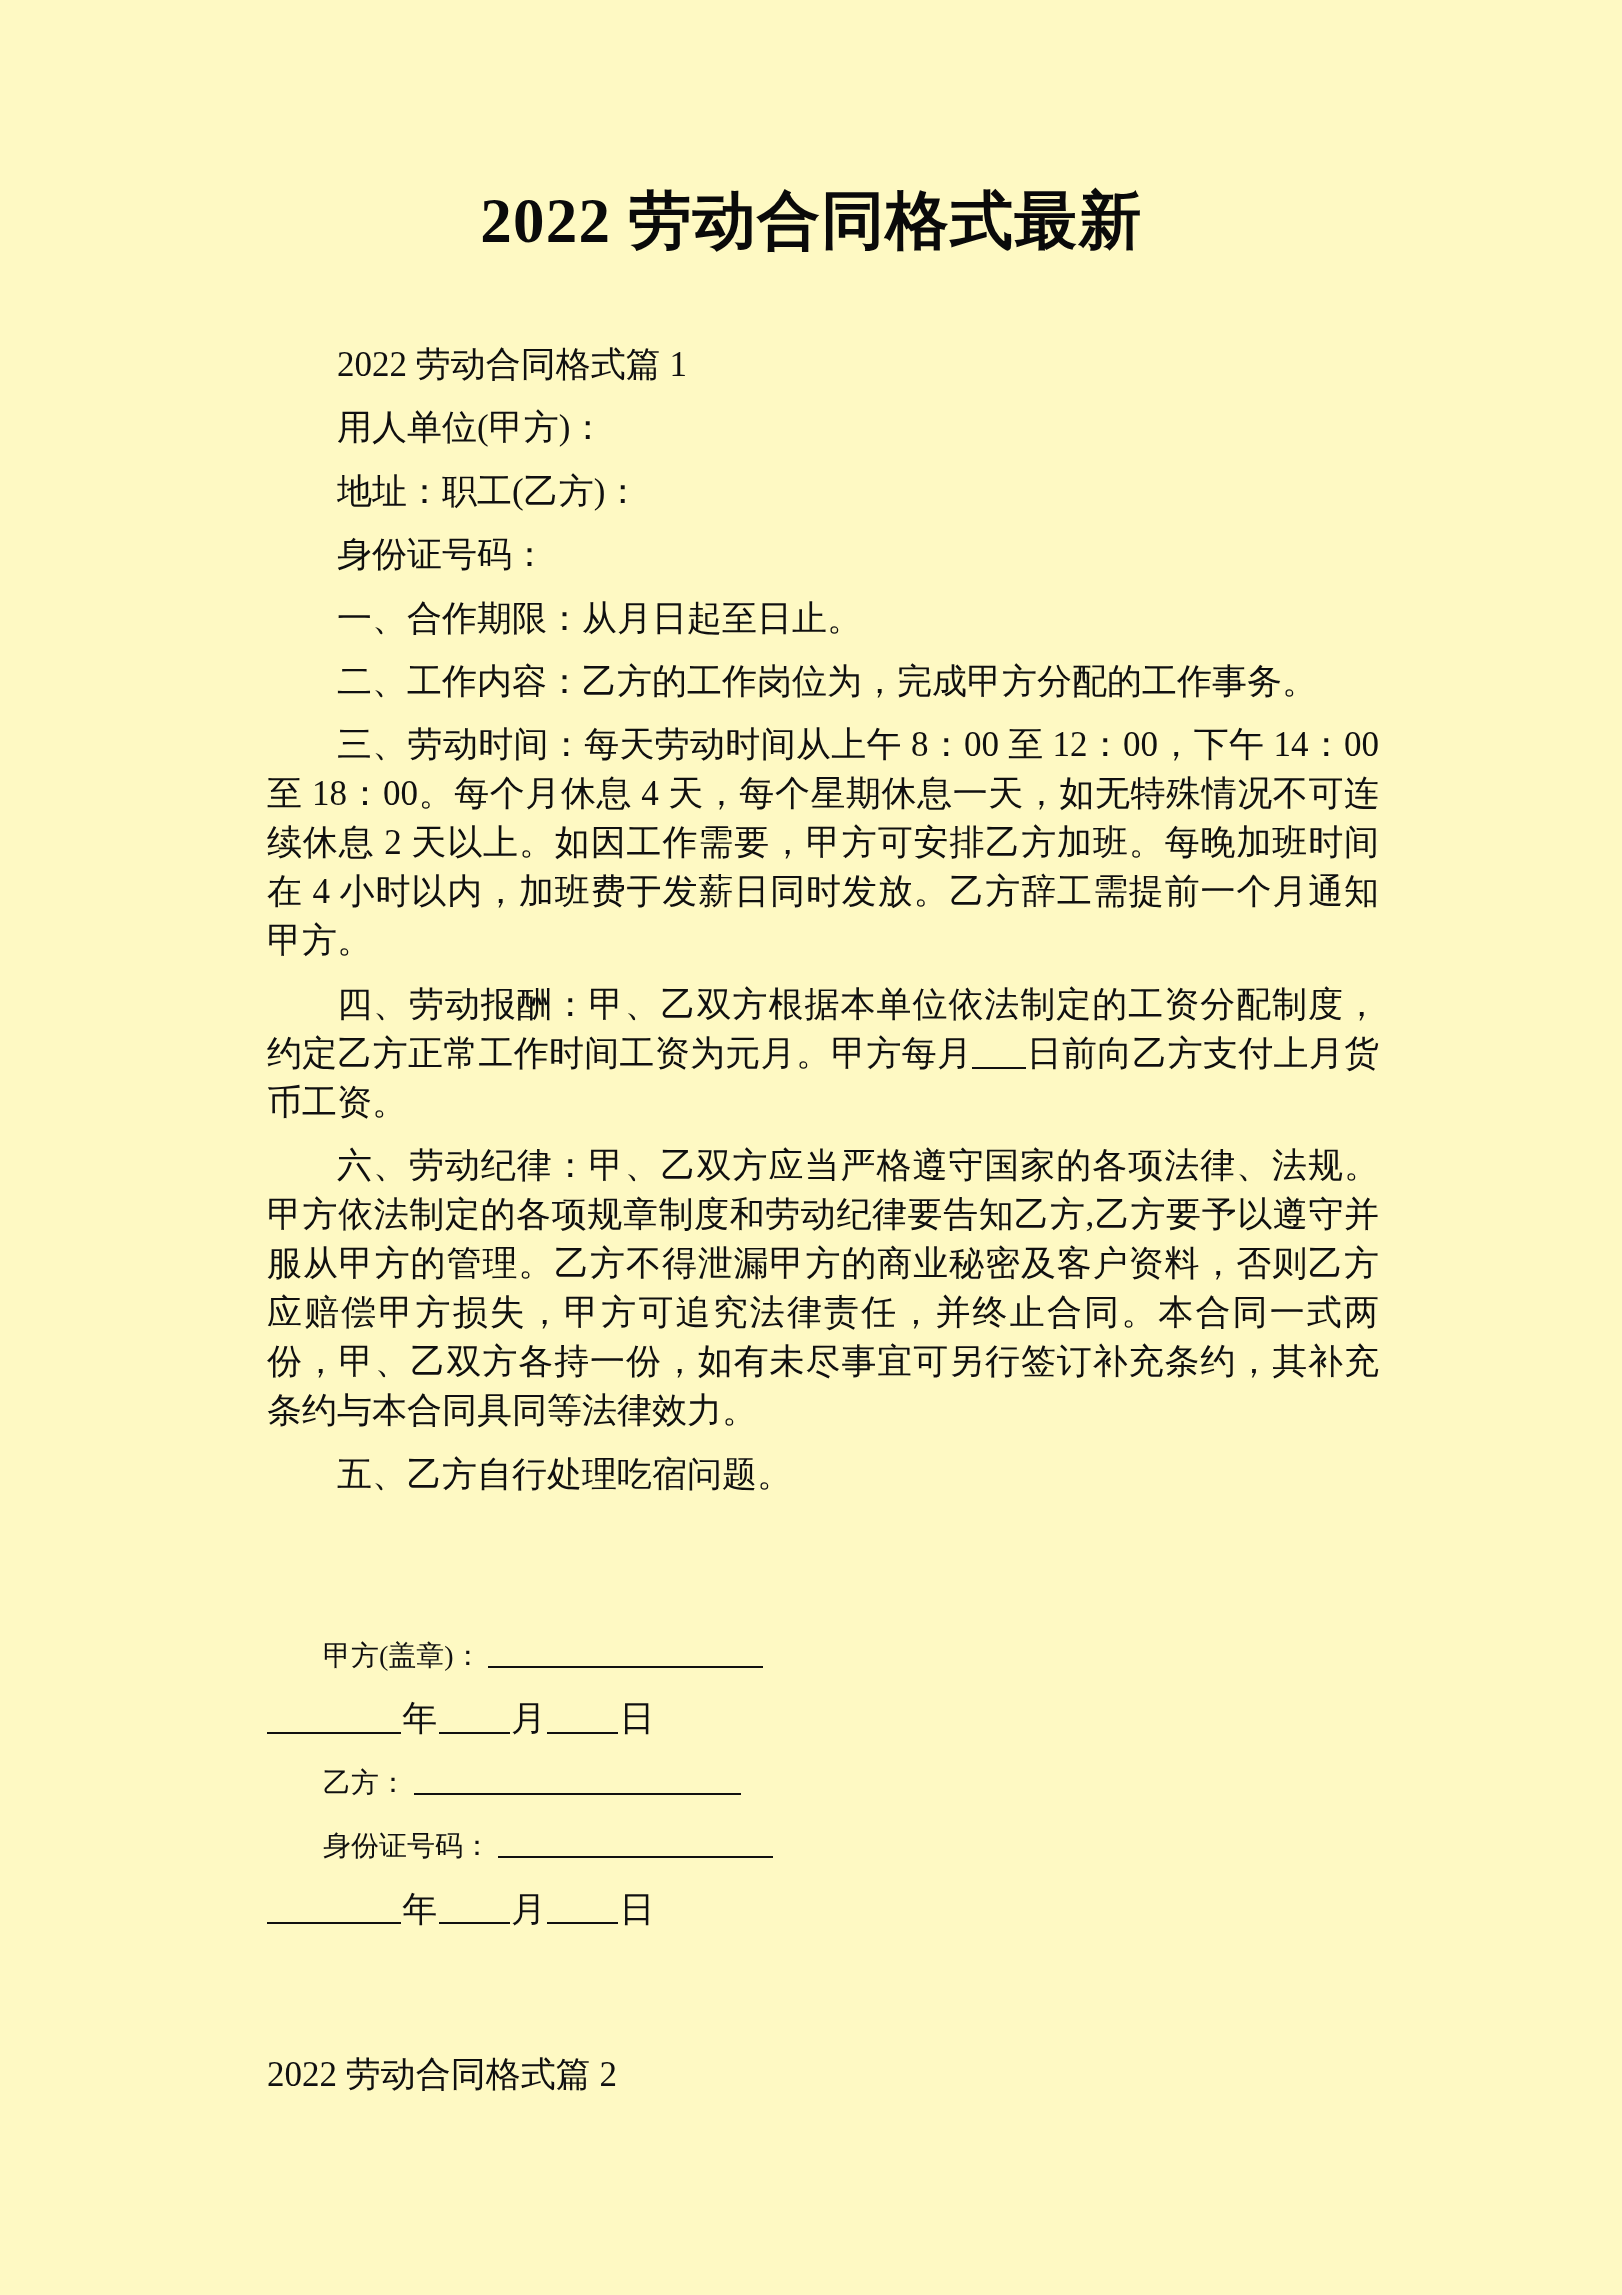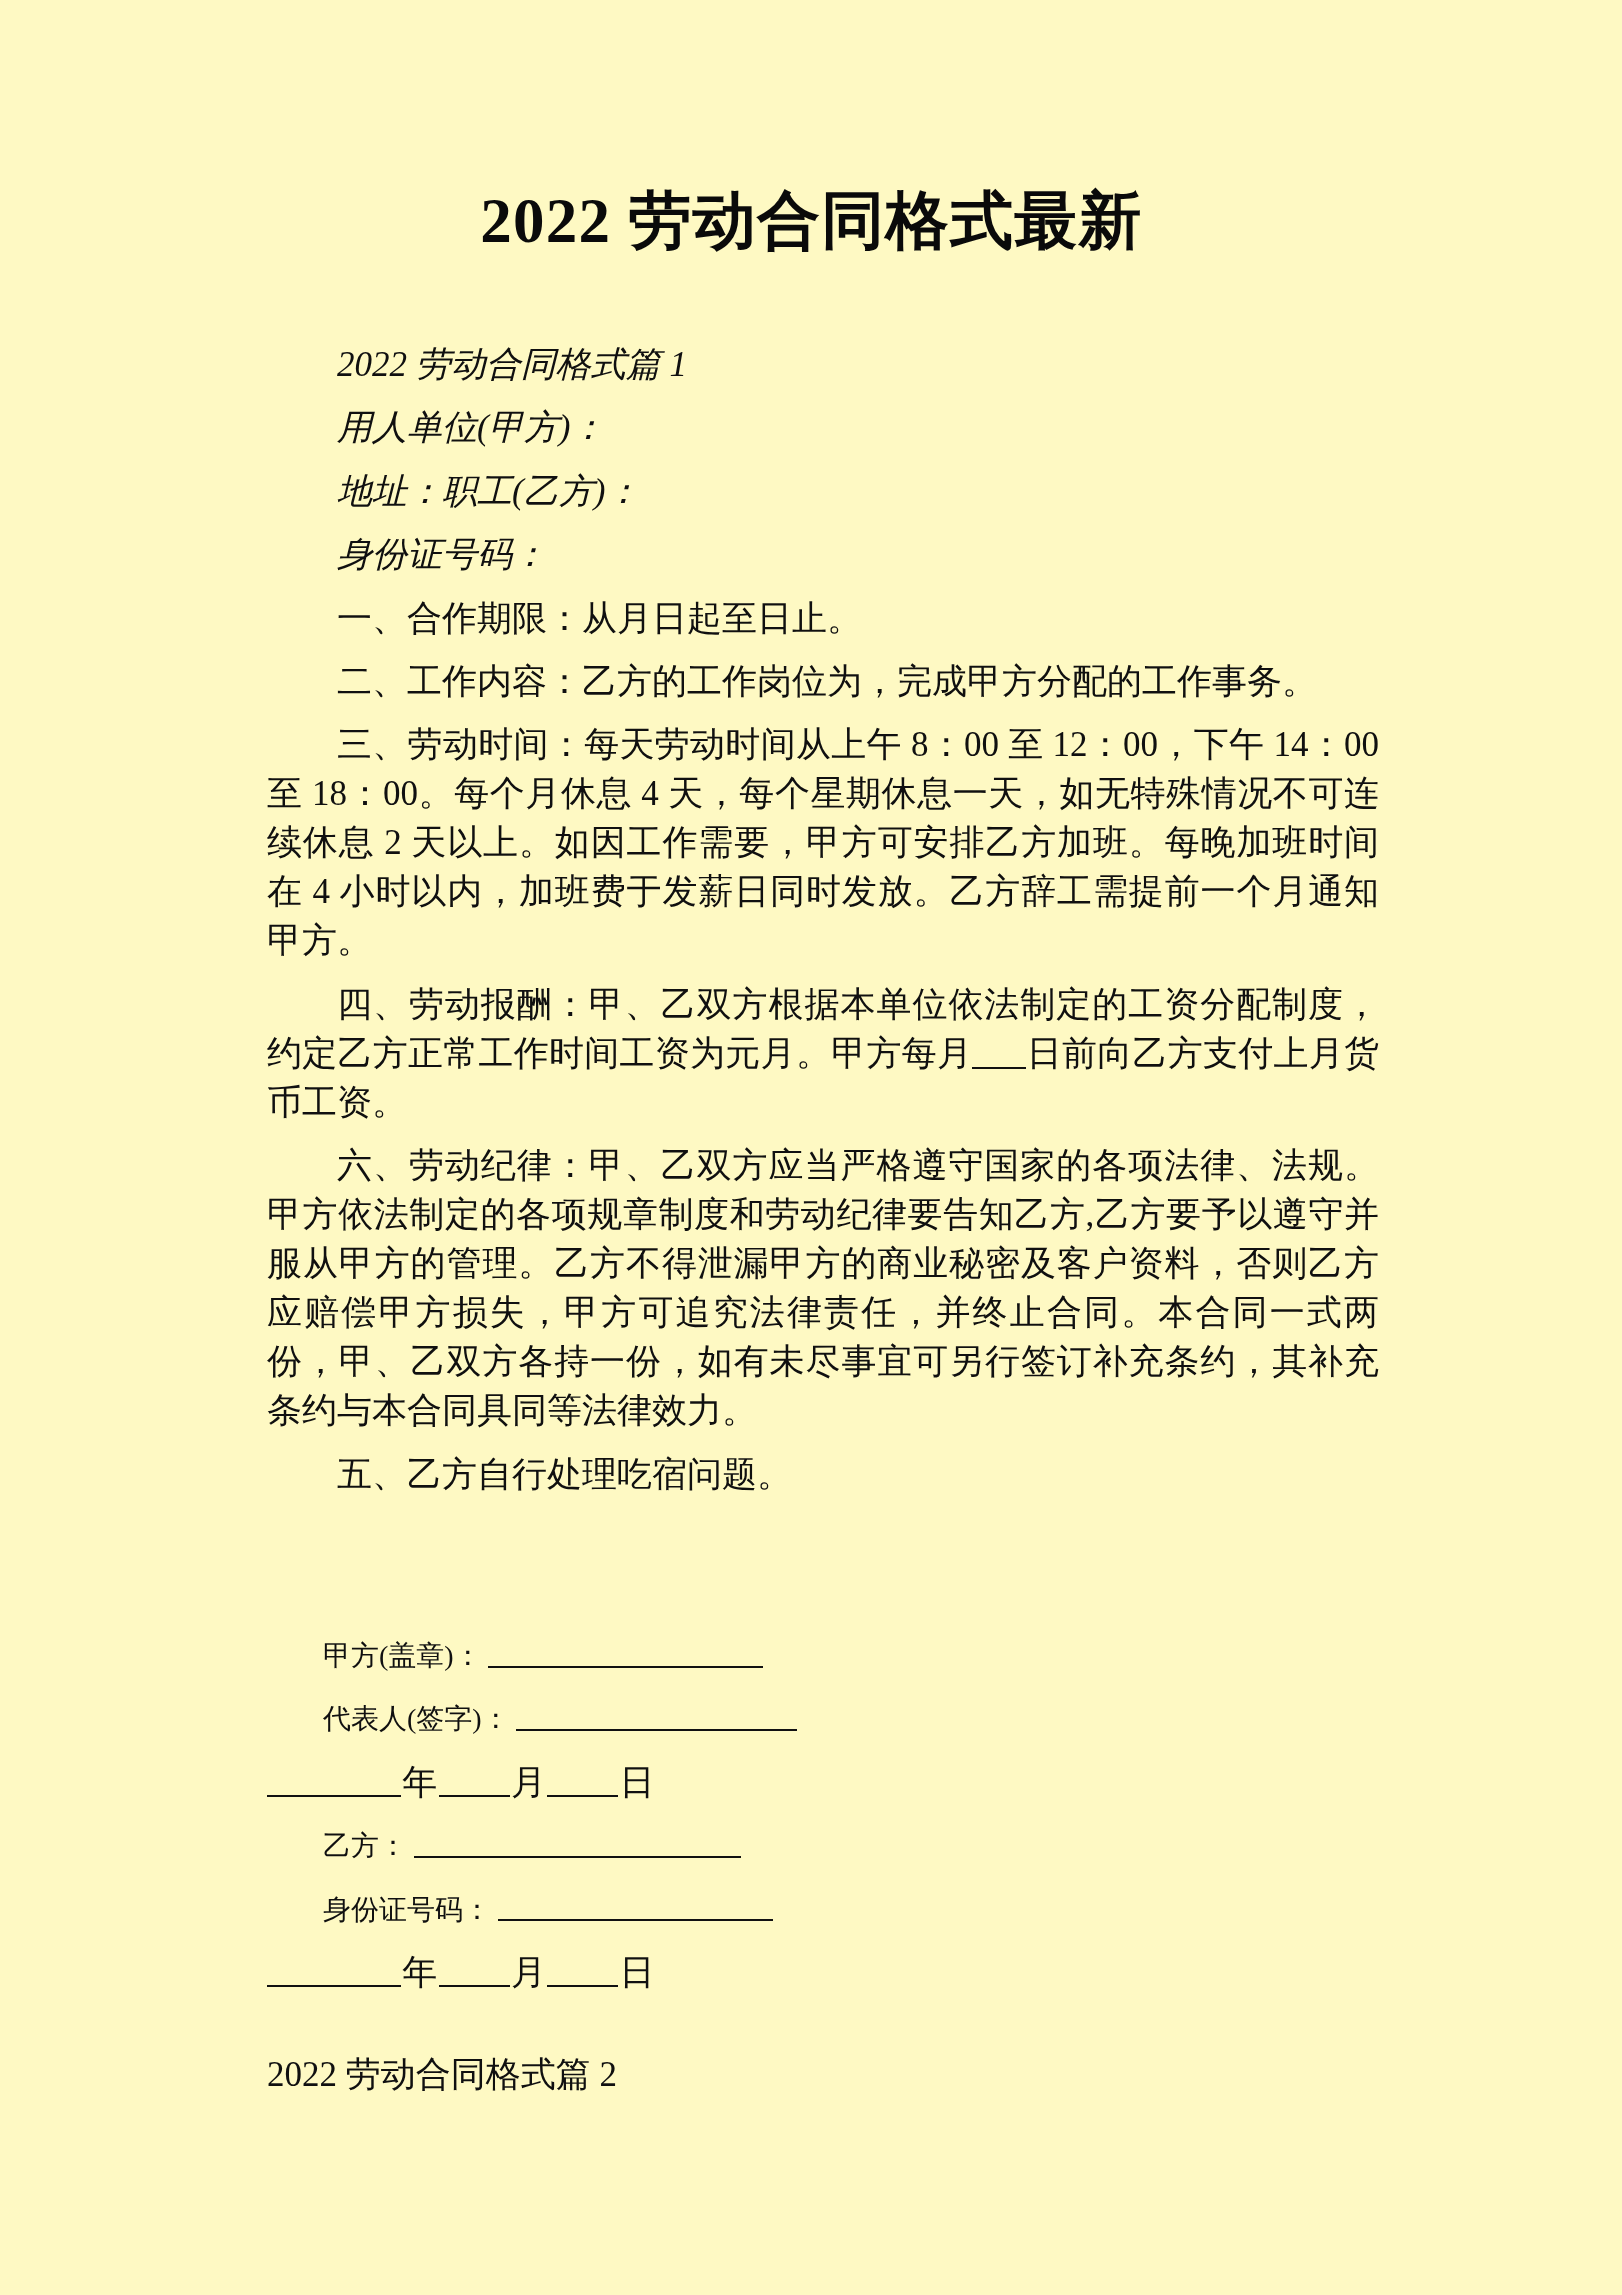--- a/index.html
+++ b/index.html
@@ -46,21 +46,20 @@
     text-align: justify;
     text-justify: inter-ideograph;
     margin: 0 0 0 0;
     color: #101010;
     word-break: break-all;
   }
   
   .para.short {
     text-indent: 2em;
     margin-bottom: 14.4px;
-    font-style: italic;
   }
   .para.flow {
     text-indent: 2em;
     margin-bottom: 14.4px;
   }
 
   
   .inline-blank {
     display: inline-block;
     width: 1.9em;
@@ -157,21 +156,20 @@
     <p class="para flow">六、劳动纪律：甲、乙双方应当严格遵守国家的各项法律、法规。甲方依法制定的各项规章制度和劳动纪律要告知乙方,乙方要予以遵守并服从甲方的管理。乙方不得泄漏甲方的商业秘密及客户资料，否则乙方应赔偿甲方损失，甲方可追究法律责任，并终止合同。本合同一式两份，甲、乙双方各持一份，如有未尽事宜可另行签订补充条约，其补充条约与本合同具同等法律效力。</p>
 
     <p class="para flow">五、乙方自行处理吃宿问题。</p>
 
   </div>
 
   <div class="sig-block">
 
     <div class="sig-line"><span class="sig-label">甲方(盖章)：</span><span class="rule w-long"></span></div>
 
-    <div class="sig-line"><span class="sig-label">代表人(签字)：</span><span class="rule w-long2"></span></div>
 
     <div class="date-line"><span class="blank-date w1"></span><span class="date-ch">年</span><span class="blank-date w2"></span><span class="date-ch">月</span><span class="blank-date w3"></span><span class="date-ch">日</span></div>
 
     <div class="sig-line"><span class="sig-label">乙方：</span><span class="rule w-xlong"></span></div>
 
     <div class="sig-line"><span class="sig-label">身份证号码：</span><span class="rule w-long"></span></div>
 
     <div class="date-line"><span class="blank-date w1"></span><span class="date-ch">年</span><span class="blank-date w2"></span><span class="date-ch">月</span><span class="blank-date w3"></span><span class="date-ch">日</span></div>
 
   </div>

